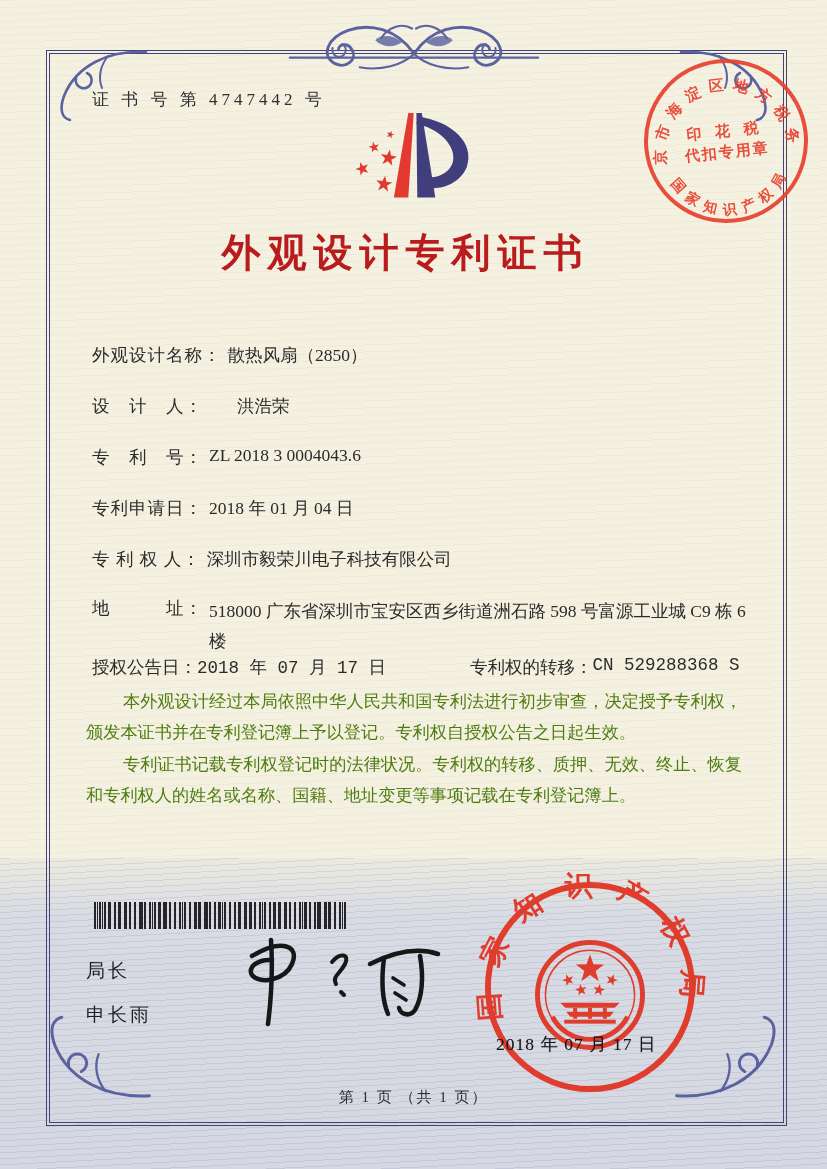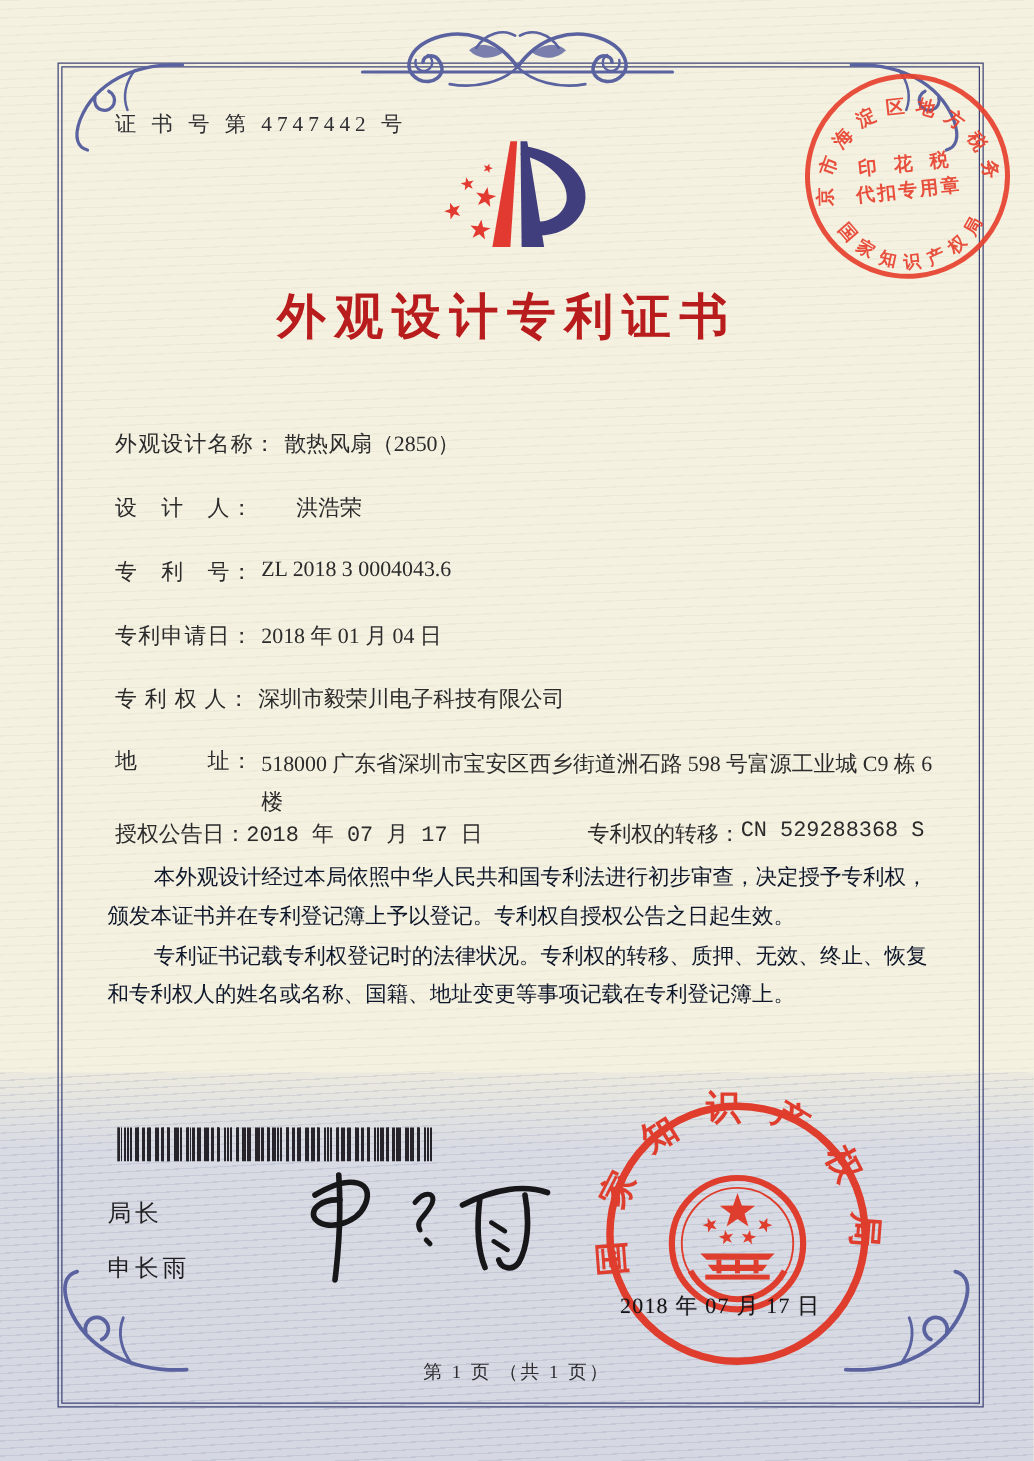--- a/index.html
+++ b/index.html
@@ -36,21 +36,21 @@
   }
   .fields{position:absolute;left:92px;top:343px;width:650px;font-size:17.5px;}
   .frow{position:absolute;left:0;display:flex;align-items:flex-start;}
   .frow .lab{white-space:nowrap;letter-spacing:1px;}
   .frow .val{margin-left:6px;}
   .addr-val{width:545px;line-height:30px;}
   .grant-row{position:absolute;left:0;top:312px;width:650px;display:flex;font-family:Liberation Mono, monospace;}
   .grant-right{position:absolute;left:378px;top:0;display:flex;}
   .paras{
     position:absolute;left:86px;top:687px;width:656px;
-    font-size:17.2px;line-height:30.5px;text-align:justify;color:#0f172a;
+    font-size:17.2px;line-height:30.5px;text-align:justify;color:#4d7c0f;
   }
   .paras p{margin:0 0 2px 0;text-indent:2.15em;}
   .barcode{
     position:absolute;left:94px;top:902px;width:252px;height:27px;
     background:
       repeating-linear-gradient(90deg,#26242a 0 2px,transparent 2px 5px),
       repeating-linear-gradient(90deg,#26242a 0 1px,transparent 1px 8px),
       repeating-linear-gradient(90deg,transparent 0 3px,#26242a 3px 4px,transparent 4px 11px);
   }
   .signer{position:absolute;left:86px;top:958px;font-size:19px;letter-spacing:3px;color:#1f1f22;}

